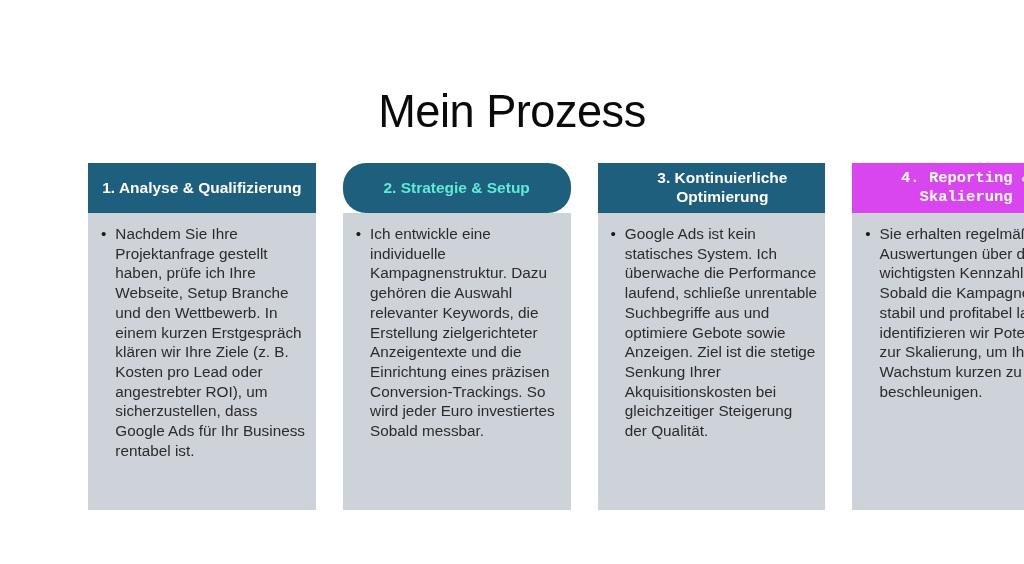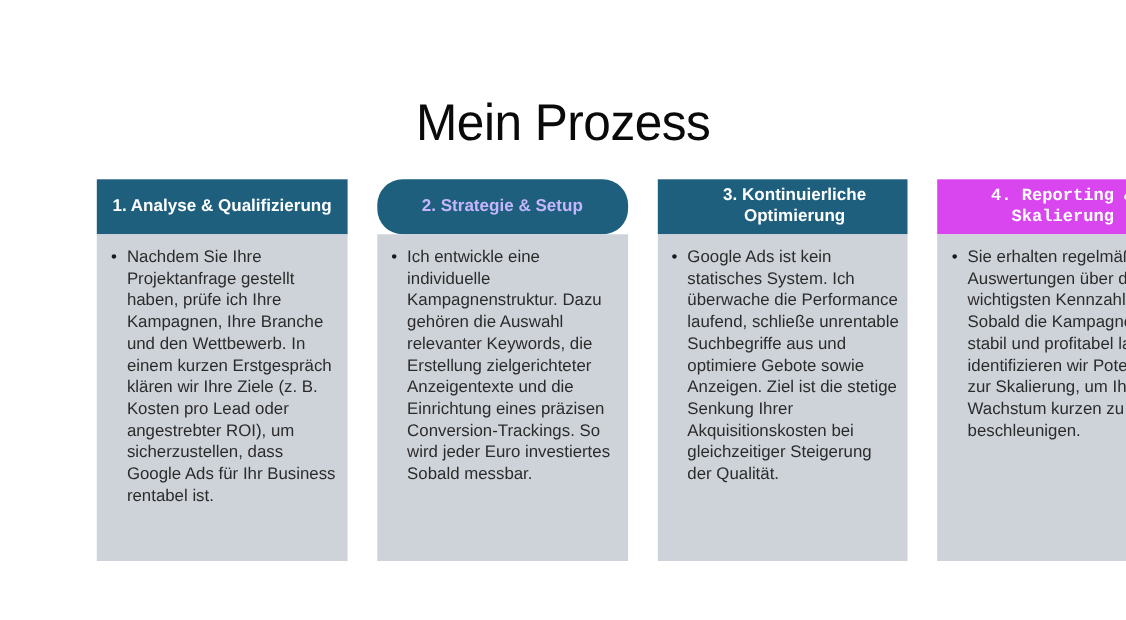--- a/index.html
+++ b/index.html
@@ -88,27 +88,27 @@
 
   <h1 class="slide-title" style="color: rgb(10, 10, 10);">Mein Prozess</h1>
 
   <div class="cards">
 
     <div class="card">
       <div class="card-header" style="background: rgb(30, 95, 126); color: rgb(255, 255, 255);">1. Analyse &amp; Qualifizierung</div>
       <div class="card-body" style="background: rgb(206, 211, 218);">
         <div class="bullet-item" style="color: rgb(43, 43, 43);">
           <span class="bullet-dot">•</span>
-          <span>Nachdem Sie Ihre Projektanfrage gestellt haben, prüfe ich Ihre Kampagnen, Ihre Branche und den Wettbewerb. In einem kurzen Erstgespräch klären wir Ihre Ziele (z. B. Kosten pro Lead oder angestrebter ROI), um sicherzustellen, dass Google Ads für Ihr Business rentabel ist.</span>
+          <span>Nachdem Sie Ihre Projektanfrage gestellt haben, prüfe ich Ihre Webseite, Setup Branche und den Wettbewerb. In einem kurzen Erstgespräch klären wir Ihre Ziele (z. B. Kosten pro Lead oder angestrebter ROI), um sicherzustellen, dass Google Ads für Ihr Business rentabel ist.</span>
         </div>
       </div>
     </div>
 
     <div class="card">
-      <div class="card-header" style="background: rgb(30, 95, 126); color: #c4b5fd; border-radius: 23px;">2. Strategie &amp; Setup</div>
+      <div class="card-header" style="background: rgb(30, 95, 126); color: #5eead4; border-radius: 23px;">2. Strategie &amp; Setup</div>
       <div class="card-body" style="background: rgb(206, 211, 218);">
         <div class="bullet-item" style="color: rgb(43, 43, 43);">
           <span class="bullet-dot">•</span>
           <span>Ich entwickle eine individuelle Kampagnenstruktur. Dazu gehören die Auswahl relevanter Keywords, die Erstellung zielgerichteter Anzeigentexte und die Einrichtung eines präzisen Conversion-Trackings. So wird jeder Euro investiertes Sobald messbar.</span>
         </div>
       </div>
     </div>
 
     <div class="card">
       <div class="card-header" style="background: rgb(30, 95, 126); color: rgb(255, 255, 255); padding-left: 32px;">3. Kontinuierliche Optimierung</div>

